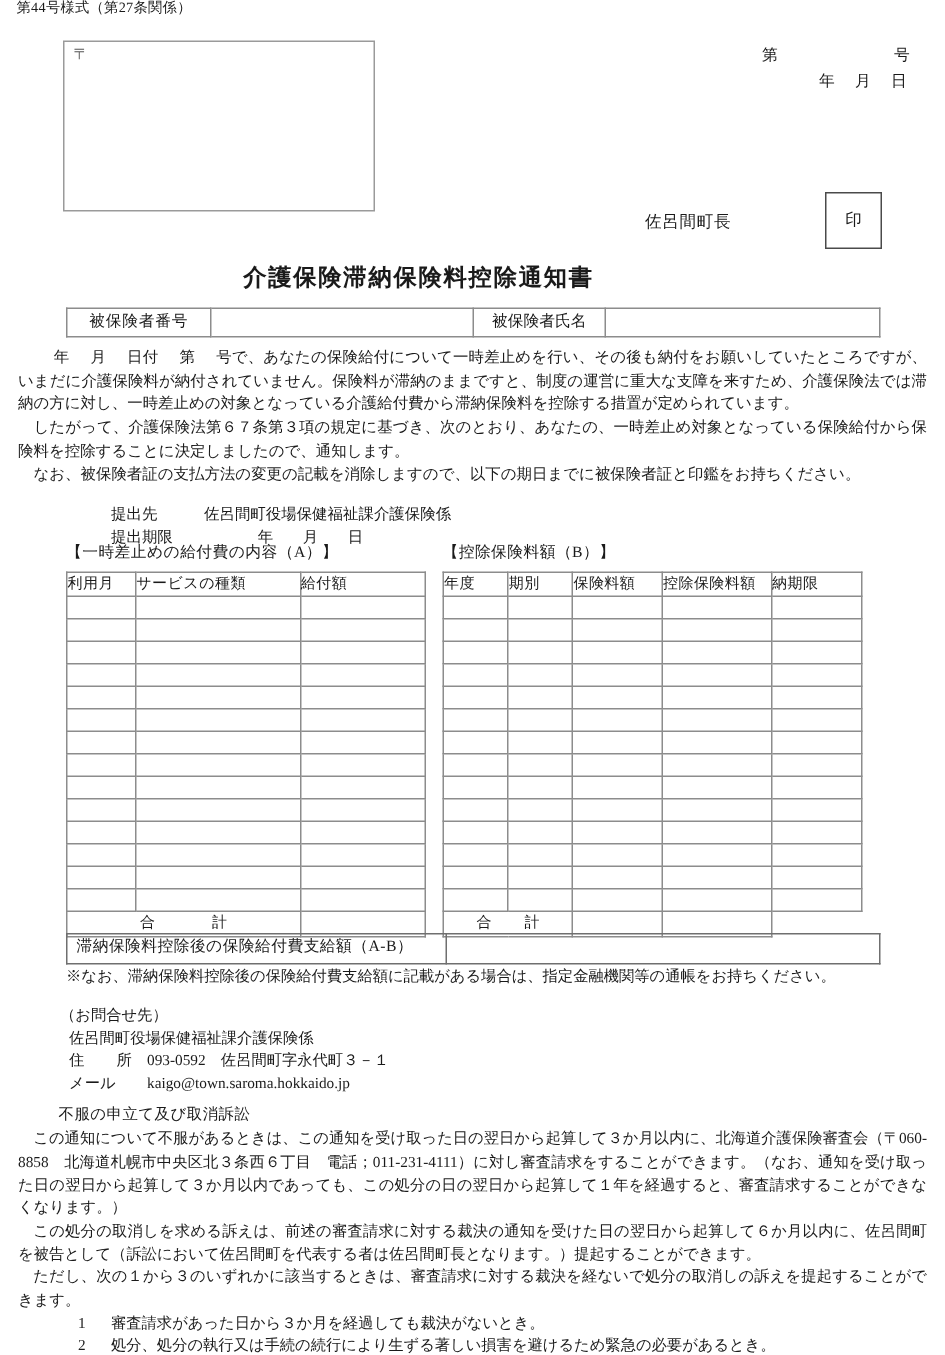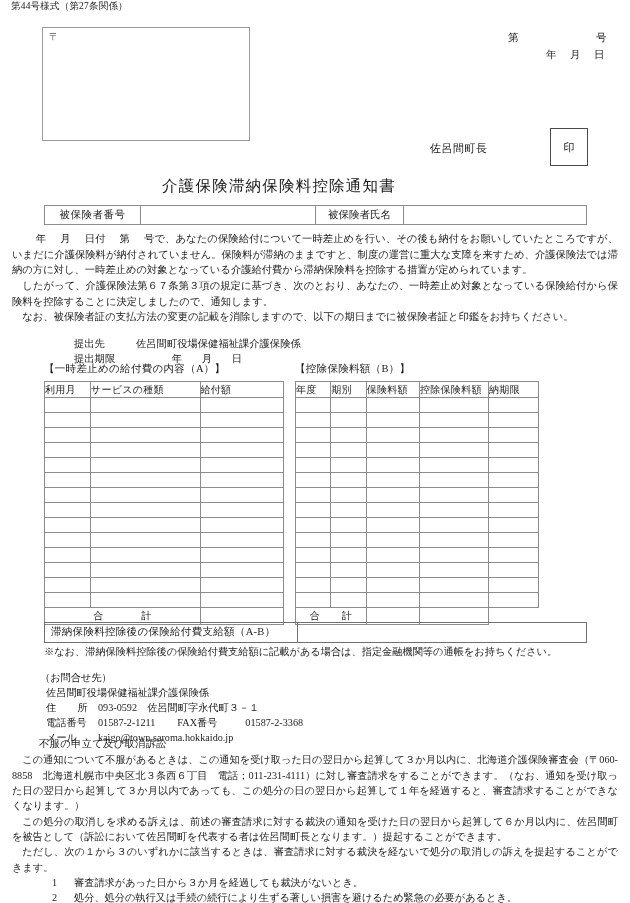--- a/index.html
+++ b/index.html
@@ -94,21 +94,21 @@
   }
 
   
   .title {
     position: absolute;
     left: 0;
     top: 176px;
     width: 558px;
     text-align: center;
     font-size: 15.5px;
-    font-weight: normal;
+    font-weight: bold;
     letter-spacing: 1.2px;
   }
 
   
   .insured {
     position: absolute;
     left: 44px;
     top: 205px;
     width: 543px;
     border-collapse: collapse;
@@ -194,21 +194,21 @@
     text-align: center;
     border-top: 1px solid #8c8c8c;
   }
   .total-label { letter-spacing: 0.6em; padding-left: 0.6em; }
 
   #tableA { left: 44px; top: 381px; width: 240px; }
   #tableA .c1 { width: 46px; }
   #tableA .c2 { width: 110px; }
   #tableA .c3 { width: 84px; }
 
-  #tableB { left: 295px; top: 381px; width: 244px; font-family: Liberation Serif, serif; }
+  #tableB { left: 295px; top: 381px; width: 280px; font-family: Liberation Serif, serif; }
   #tableB .c1 { width: 46px; }
   #tableB .c2 { width: 46px; }
   #tableB .c3 { width: 62px; }
   #tableB .c4 { width: 74px; }
   #tableB .c5 { width: 64px; }
   #tableB tr.total td.blank-end { border: none; }
 
   
   .summary {
     position: absolute;
@@ -558,23 +558,20 @@
 
   <div class="note">※なお、滞納保険料控除後の保険給付費支給額に記載がある場合は、指定金融機関等の通帳をお持ちください。</div>
 
   <div class="contact">
     <div class="r">（お問合せ先）</div>
     <div class="r ind1">佐呂間町役場保健福祉課介護保険係</div>
     <div class="r">
       <span class="k">住　所</span><span class="v">093-0592　佐呂間町字永代町３－１</span>
     </div>
     <div class="r">
-      <span class="k nospace">電話番号</span><span class="v">01587-2-1211</span><span class="fax-k">FAX番号</span><span class="v">01587-2-3368</span>
-    </div>
-    <div class="r">
       <span class="k nospace">メール</span><span class="v">kaigo@town.saroma.hokkaido.jp</span>
     </div>
   </div>
 
   <div class="appeal">
     <h4>不服の申立て及び取消訴訟</h4>
     <p>この通知について不服があるときは、この通知を受け取った日の翌日から起算して３か月以内に、北海道介護保険審査会（〒060-8858　北海道札幌市中央区北３条西６丁目　電話；011-231-4111）に対し審査請求をすることができます。（なお、通知を受け取った日の翌日から起算して３か月以内であっても、この処分の日の翌日から起算して１年を経過すると、審査請求することができなくなります。）</p>
     <p>この処分の取消しを求める訴えは、前述の審査請求に対する裁決の通知を受けた日の翌日から起算して６か月以内に、佐呂間町を被告として（訴訟において佐呂間町を代表する者は佐呂間町長となります。）提起することができます。</p>
     <p>ただし、次の１から３のいずれかに該当するときは、審査請求に対する裁決を経ないで処分の取消しの訴えを提起することができます。</p>
     <ol>

